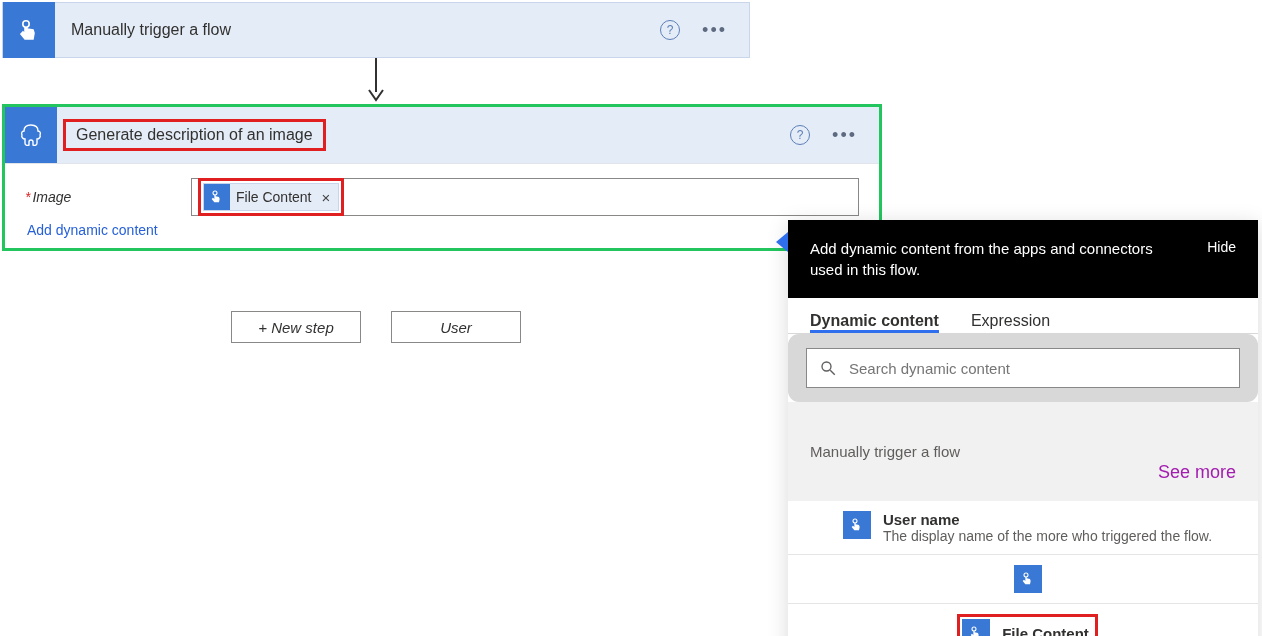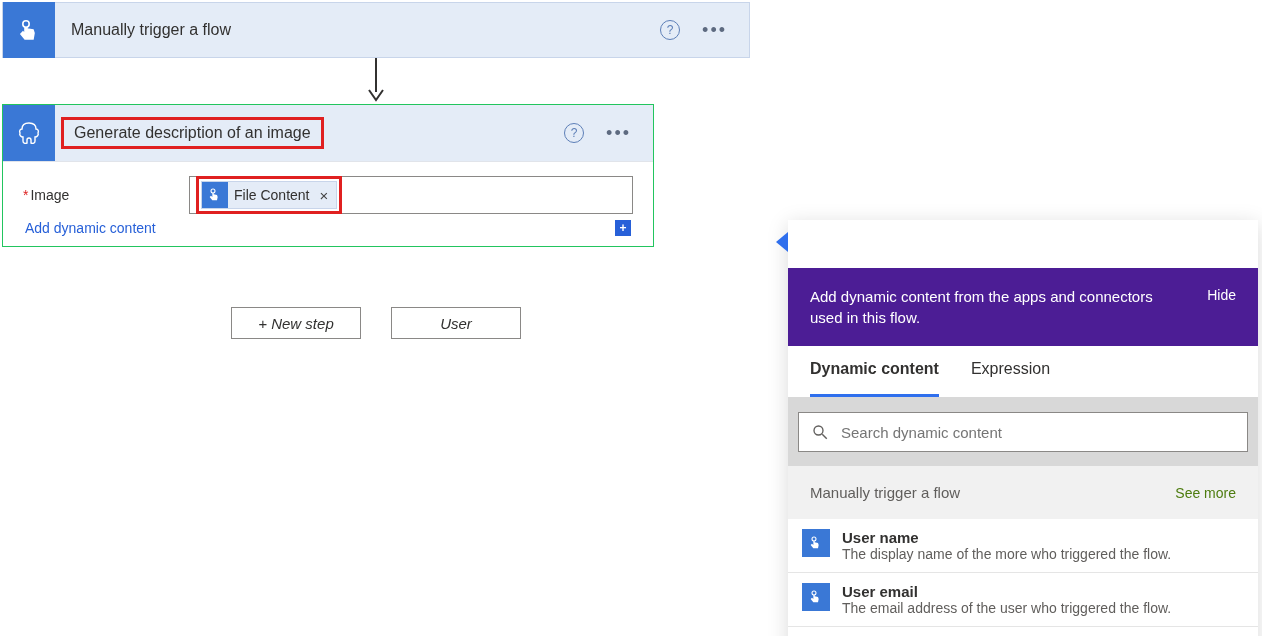--- a/index.html
+++ b/index.html
@@ -55,22 +55,22 @@
   .dots { letter-spacing:2px; font-size:18px; color:#5d6a80; }
 
   
   .arrow {
     width:748px; height:46px; display:flex; justify-content:center; align-items:flex-start;
     margin-left:2px;
   }
 
   
   .actioncard-wrap {
-    width:652px; margin-left:2px;
-    border:1px solid #22c55e;
+    width:880px; margin-left:2px;
+    border:3px solid #22c55e;
   }
   .actioncard-head {
     display:flex; align-items:center; height:56px;
     background:#e4ecf7;
   }
   .actioncard-icon {
     width:52px; height:56px; background:#3a78d6;
     display:flex; align-items:center; justify-content:center;
   }
   .action-title {
@@ -82,21 +82,21 @@
   }
   .actioncard-spacer { flex:1; }
   .actioncard-ctrls { display:flex; align-items:center; gap:22px; padding-right:22px; }
 
   .actioncard-body {
     background:#ffffff;
     padding:14px 20px 8px 20px;
     border-top:1px solid #e1e4ea;
   }
   .param-row { display:flex; align-items:center; gap:6px; }
-  .param-label { width:160px; font-size:14px; color:#323130; }
+  .param-label { width:160px; font-size:14px; color:#323130;font-style:italic; }
   .param-star { color:#d22; margin-right:2px; }
 
   .param-input {
     flex:1; border:1px solid #8a8886; height:38px;
     display:flex; align-items:center; padding:0 6px;
     background:#fff;
   }
   .token {
     display:inline-flex; align-items:center; gap:6px;
     background:#e4ecf7; border:1px solid #c8d5ea;
@@ -142,52 +142,52 @@
     background:#fff;
   }
   .panel-caret {
     position:absolute; left:-12px; top:12px;
     width:0; height:0;
     border-top:10px solid transparent;
     border-bottom:10px solid transparent;
     border-right:12px solid #2f6fed;
   }
   .panel-head {
-    background:#4c1d95; color:#fff;
+    background:#000000; color:#fff;
     display:flex; align-items:flex-start; justify-content:space-between;
     padding:18px 22px;
-    font-size:15px; line-height:1.4;margin-top:48px;
+    font-size:15px; line-height:1.4;
   }
   .panel-hide { color:#fff; font-size:14px; cursor:pointer; }
 
   .panel-tabs {
     display:flex; gap:32px; padding:14px 22px 0 22px;
     font-size:16px; border-bottom:1px solid #d8d8d8;
   }
-  .ptab { padding-bottom:16px; color:#323130; cursor:pointer; }
+  .ptab { padding-bottom:0; color:#323130; cursor:pointer; }
   .ptab.active { font-weight:600; border-bottom:3px solid #2f6fed; }
 
-  .panel-search-wrap { background:#d8d8d8; padding:14px 10px; }
+  .panel-search-wrap { background:#d8d8d8; padding:14px 18px;border-radius:11px; }
   .panel-search {
     display:flex; align-items:center; gap:12px;
     background:#fff; border:1px solid #8a8886; height:40px; padding:0 12px;
   }
   .panel-search input {
     border:none; outline:none; font-size:15px; flex:1; background:transparent; color:#555;
   }
 
   .panel-group-head {
     display:flex; justify-content:space-between; align-items:center;
     padding:18px 22px; background:#f1f1f1; color:#605e5c; font-size:15px;
   }
-  .panel-seemore { color:#4d7c0f; font-size:14px; cursor:pointer; }
+  .panel-seemore { color:#a21caf; font-size:18px; cursor:pointer;margin-top:42px; }
 
   .panel-item {
     display:flex; align-items:flex-start; gap:12px;
-    padding:10px 22px 10px 14px; border-bottom:1px solid #e5e5e5;
+    padding:10px 22px 10px 31px; border-bottom:1px solid #e5e5e5;justify-content:center;
   }
   .panel-item .pi-icon {
     width:28px; height:28px; background:#3a78d6;
     display:flex; align-items:center; justify-content:center; flex-shrink:0;
   }
   .pi-text { display:flex; flex-direction:column; }
   .pi-title { font-weight:600; font-size:15px; color:#323130; }
   .pi-desc { font-size:14px; color:#605e5c; }
 
   .panel-item.highlight .pi-frame {
@@ -315,24 +315,20 @@
     </div>
   </div>
 
   <div class="panel-item">
     <div class="pi-icon">
       <svg width="16" height="16" viewBox="0 0 24 24">
           <circle cx="9" cy="6" r="3" stroke="#fff" stroke-width="1.6" fill="none"></circle>
           <path d="M8 9v6l-2-2-2 2 4 5h7l1-5-1-3-5-1V9" fill="#fff"></path>
         </svg>
     </div>
-    <div class="pi-text">
-      <span class="pi-title">User email</span>
-      <span class="pi-desc">The email address of the user who triggered the flow.</span>
-    </div>
   </div>
 
   <div class="panel-item highlight">
     <span class="pi-frame">
       <div class="pi-icon">
         <svg width="16" height="16" viewBox="0 0 24 24">
             <circle cx="9" cy="6" r="3" stroke="#fff" stroke-width="1.6" fill="none"></circle>
             <path d="M8 9v6l-2-2-2 2 4 5h7l1-5-1-3-5-1V9" fill="#fff"></path>
           </svg>
       </div>

